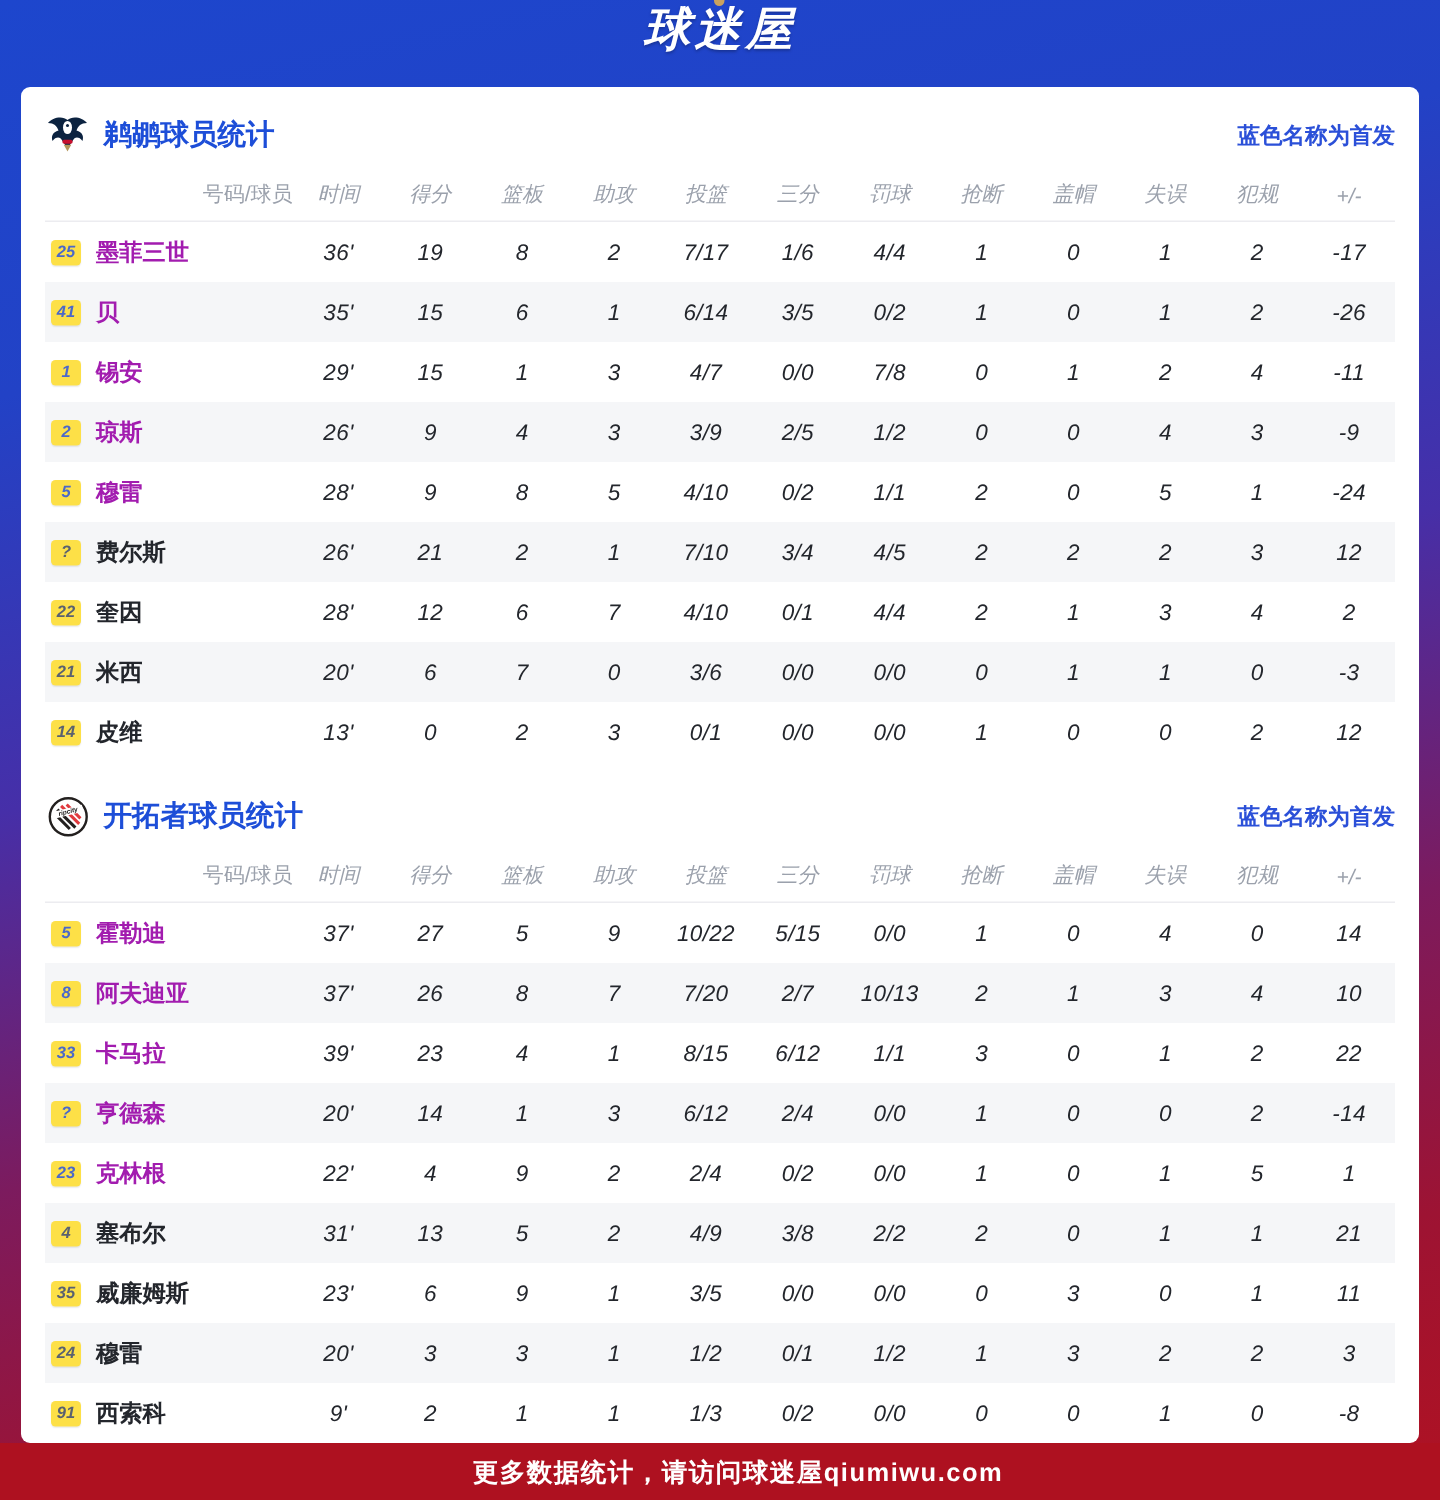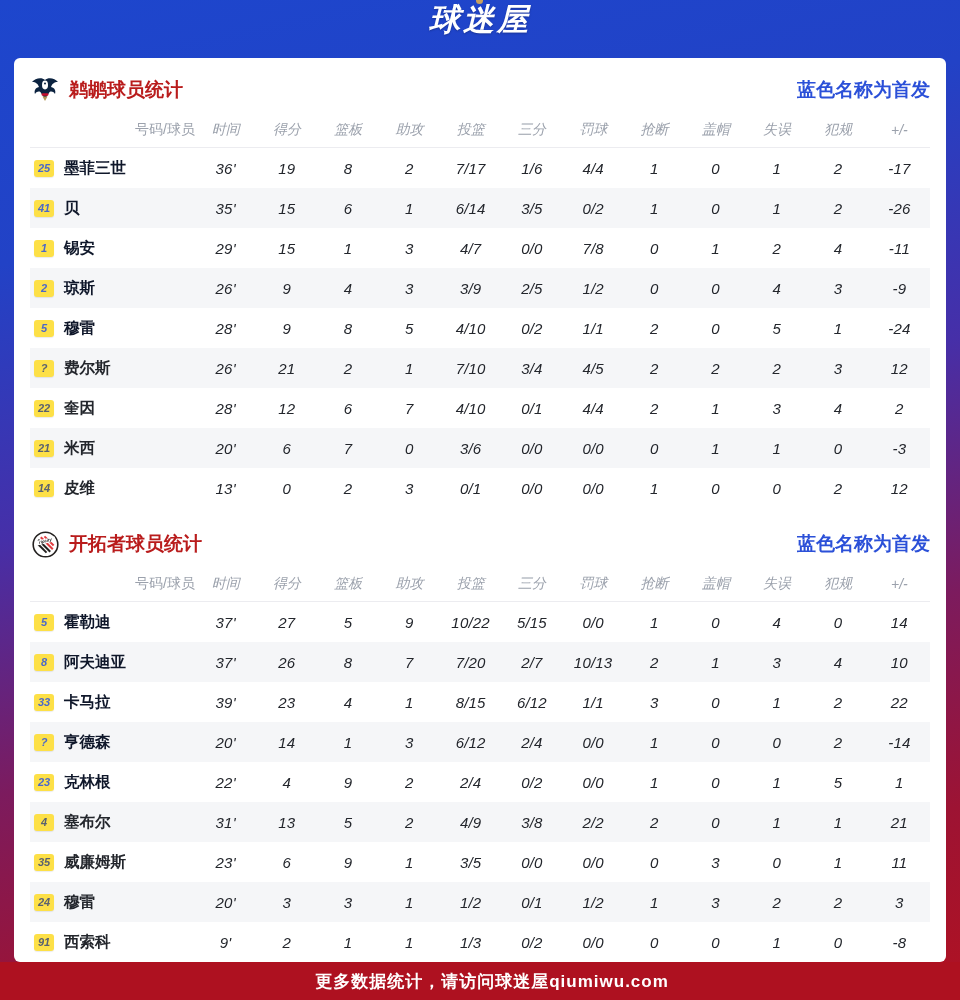--- a/index.html
+++ b/index.html
@@ -18,22 +18,22 @@
 
   .card {
     position:absolute; left:14px; right:14px; top:58px; bottom:38px;
     background:#ffffff; border-radius:6px; padding:10px 16px 0 16px; overflow:hidden;
   }
 
   .team-section { margin-top:0; }
   .team-section + .team-section { margin-top:14px; }
   .section-head { display:flex; align-items:center; height:44px; gap:9px; }
   .team-logo { width:30px; height:28px; display:flex; align-items:center; justify-content:center; flex:0 0 auto; }
-  .team-title { margin:0; font-size:19px; font-weight:bold; color:#b91c1c; white-space:nowrap; }
-  .starter-note { margin-left:auto; color:#2b50d8; font-size:19px; font-weight:bold; }
+  .team-title { margin:0; font-size:19px; font-weight:bold; color:#1d4ed8; white-space:nowrap; }
+  .starter-note { margin-left:auto; color:#2b50d8; font-size:15px; font-weight:bold; }
 
   .thead {
     display:grid; grid-template-columns:165px repeat(12, 1fr);
     height:36px; align-items:center; color:#9ba1ac; font-size:14px;
     border-bottom:1px solid #ececf0;
   }
   .hcell { text-align:center; font-style:italic; }
   .hcell:first-child { text-align:right; padding-left:6px; font-style:normal; }
 
   .row {
@@ -43,21 +43,21 @@
   .tbody .row:nth-child(even) { background:#f5f6f8; }
   .cell.stat { text-align:center; font-style:italic; font-weight:500; color:#23262c; letter-spacing:.2px; }
   .player-cell { display:flex; align-items:center; gap:10px; padding-left:4px; }
   .badge {
     min-width:20px; height:17px; padding:0 3px; border-radius:3px;
     background:#fde047; color:#5a6170; font-size:11px; line-height:17px;
     text-align:center; font-style:italic; font-weight:bold; flex:0 0 auto;
     box-shadow:0 1px 1px rgba(0,0,0,.08);
   }
   .pname { font-weight:600; font-size:15.5px; color:#23262c; }
-  .row.starter .pname { color:#0f172a; }
+  .row.starter .pname { color:#a21caf; }
   .row.starter .badge { color:#4b68c9; }
 
   .footer {
     position:absolute; left:0; bottom:0; width:100%; height:38px;
     background:#ae1120; color:#ffffff; font-size:17px; font-weight:bold;
     display:flex; align-items:center; justify-content:center; letter-spacing:1px;padding-left:24px;
   }
 </style>
 </head>
 <body>

